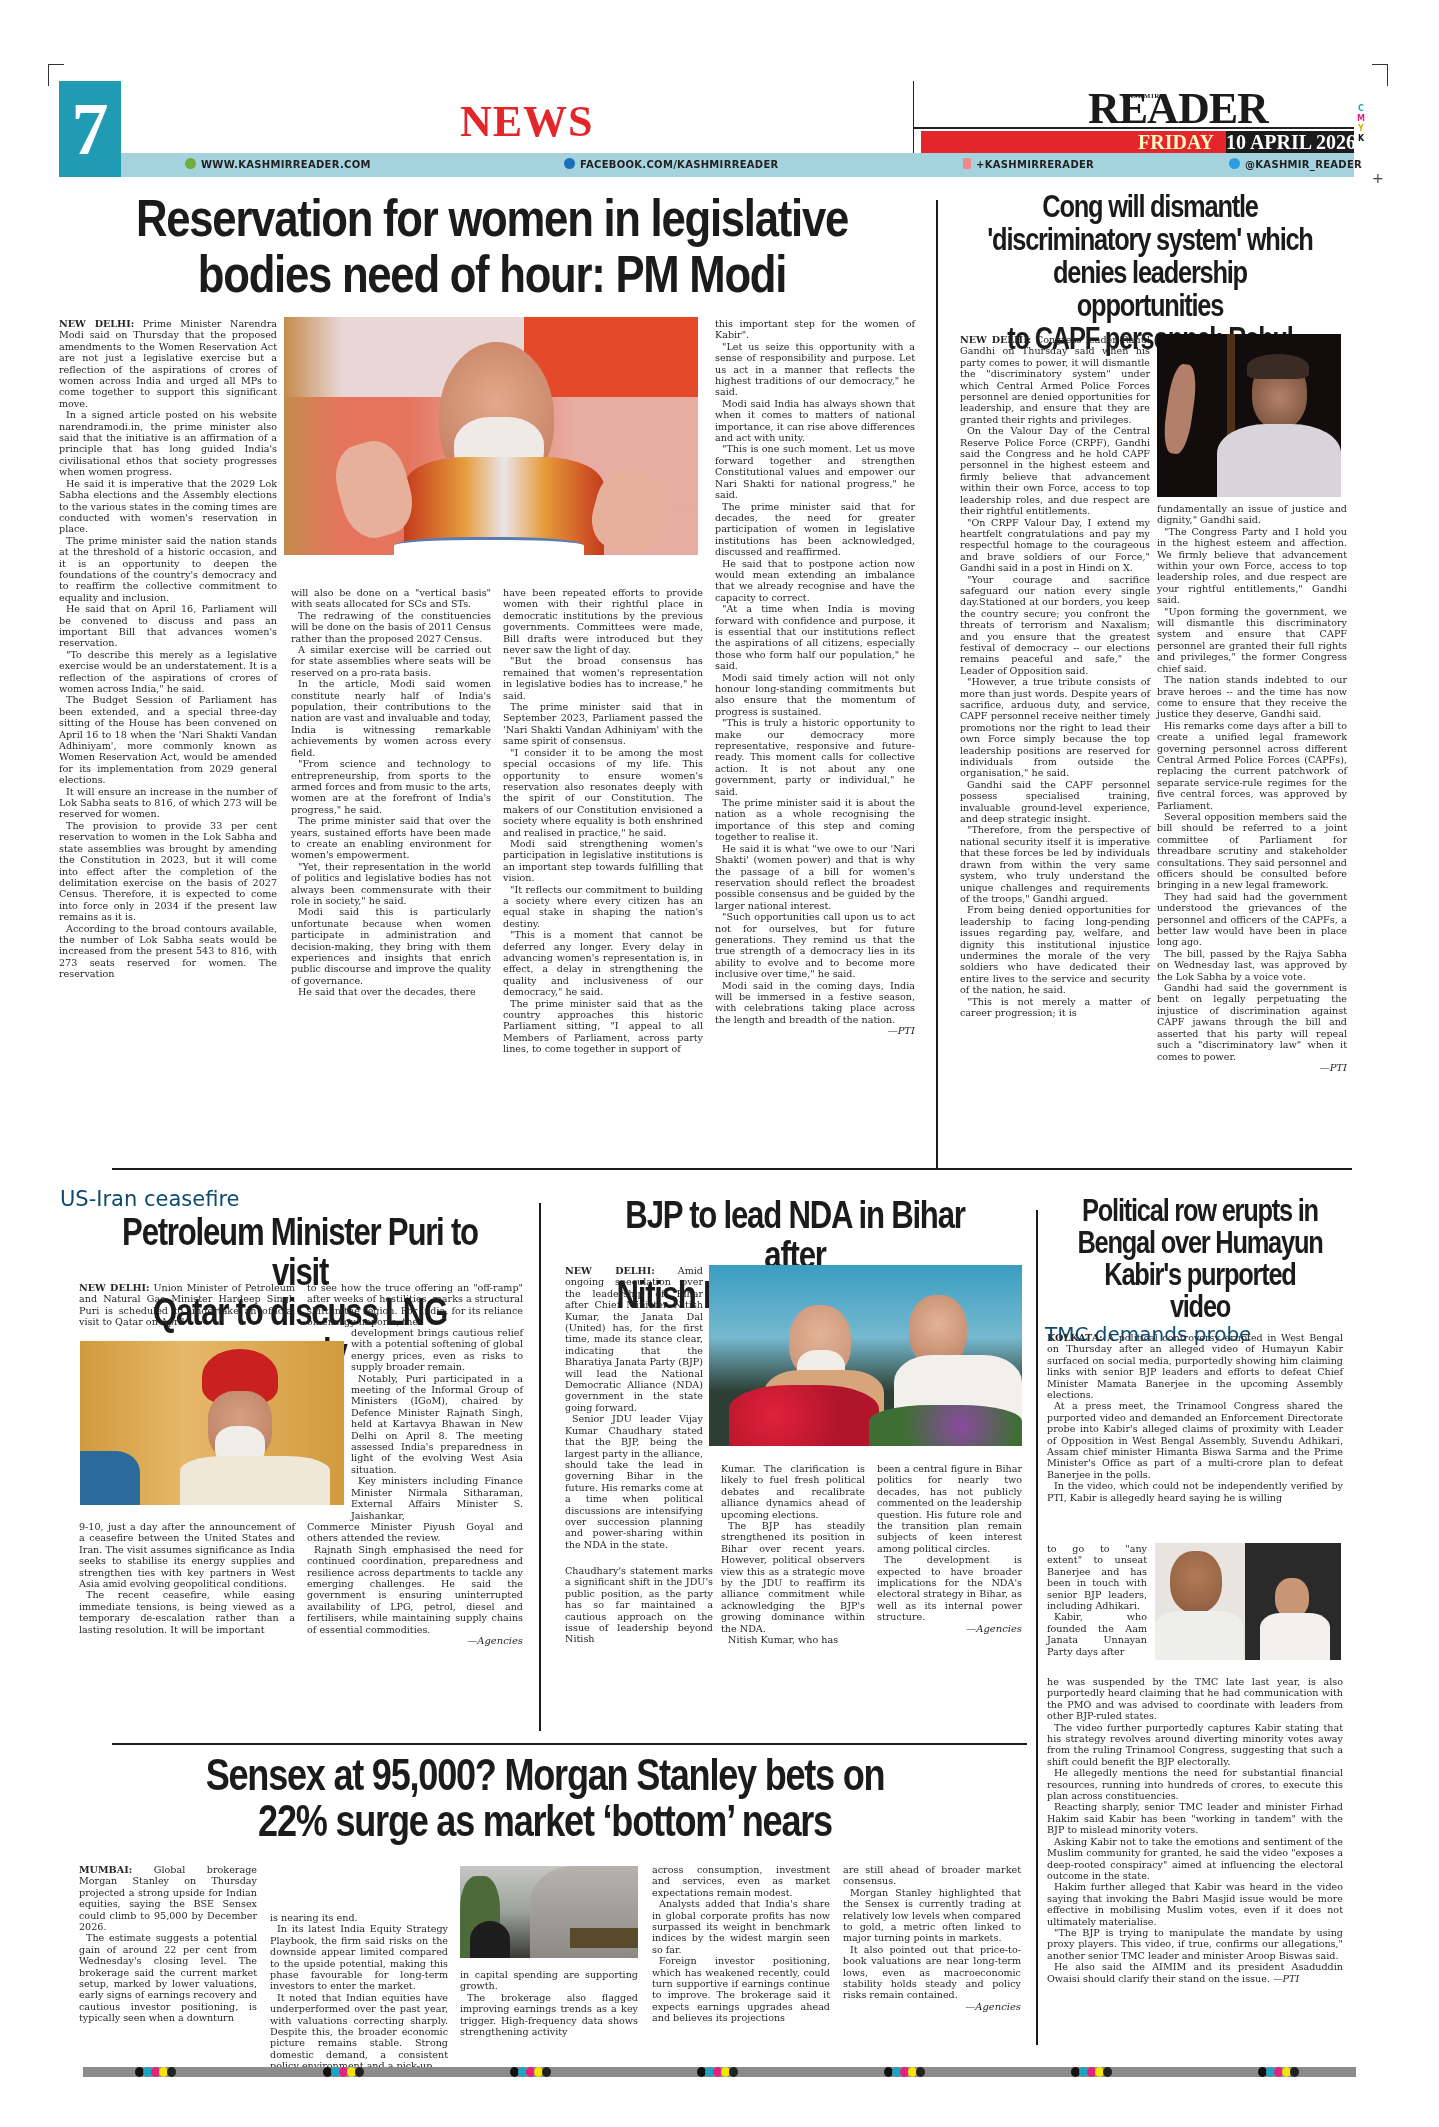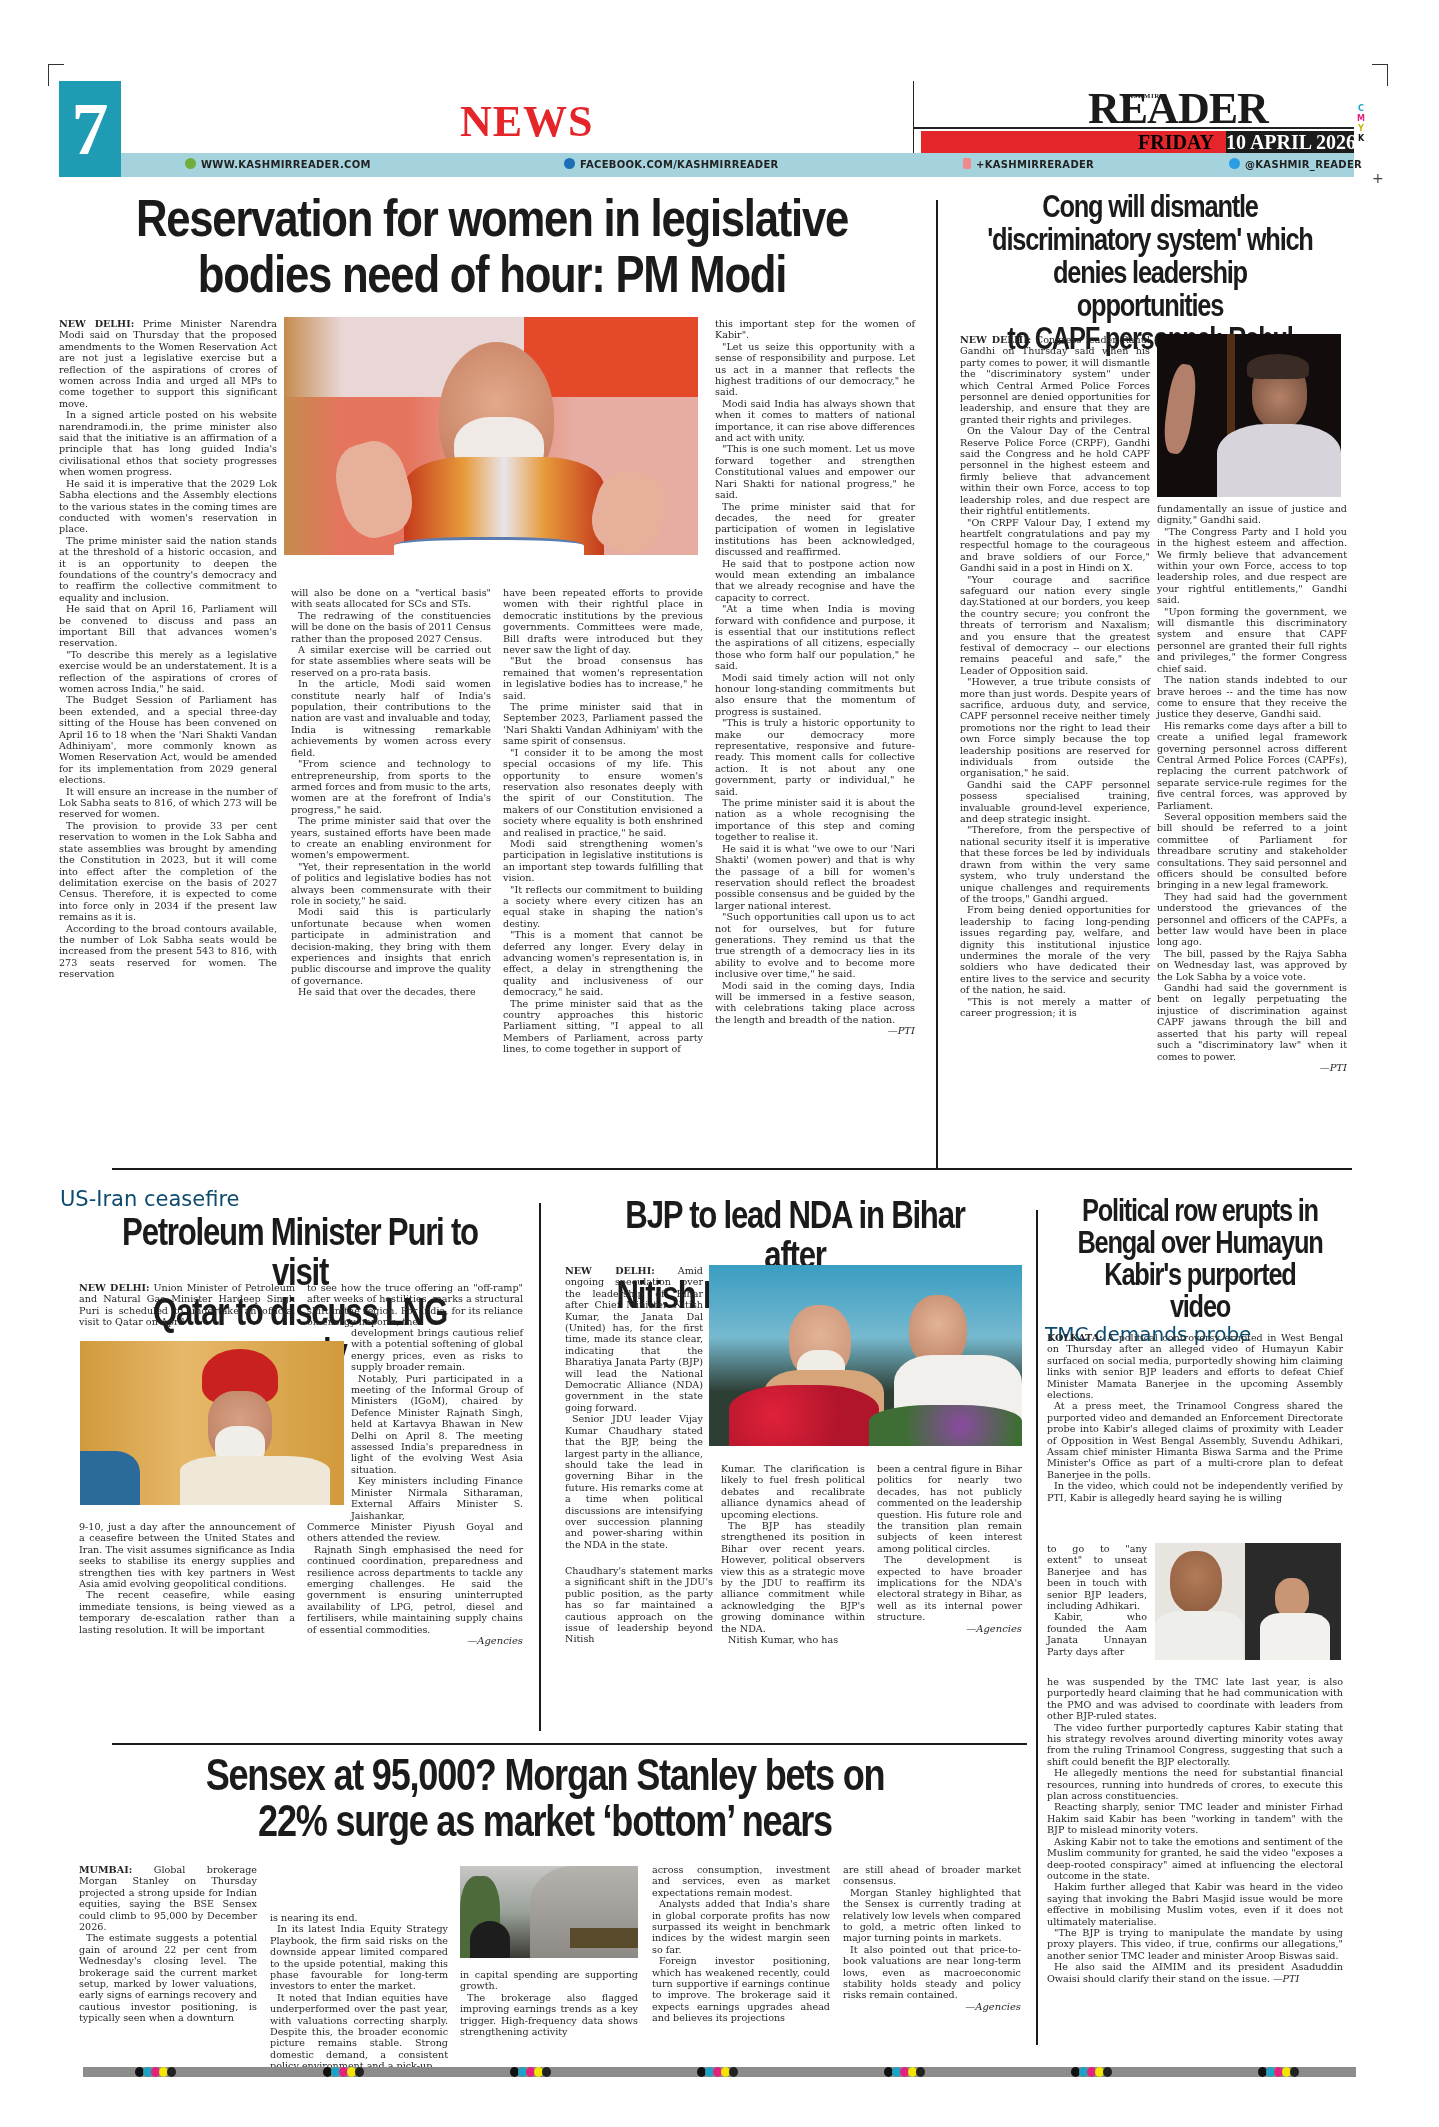--- a/index.html
+++ b/index.html
@@ -13,21 +13,21 @@
   .cmyk { position: absolute; left: 1355px; top: 104px; width: 12px; font: bold 8px "DejaVu Sans", sans-serif; line-height: 10px; text-align: center; }
 
   
   .page-num { left: 59px; top: 81px; width: 62px; height: 96px; background: #1f9bb3; color: #fff;
     font: bold 74px "Liberation Serif", serif; text-align: center; line-height: 96px; }
   .section-title { left: 460px; top: 96px; font: bold 44px "Liberation Serif", serif; color: #e4262b; letter-spacing: 1px; }
   .masthead-div { left: 913px; top: 81px; width: 1px; height: 72px; background: #222; }
   .logo { left: 1088px; top: 83px; font: bold 44px "Liberation Serif", serif; color: #1b1b1b; letter-spacing: -1px; }
   .logo small { position: absolute; left: 34px; top: 9px; font: bold 7px "Liberation Serif", serif; letter-spacing: 0.5px; }
   .logo-rule { left: 913px; top: 127px; width: 441px; height: 2px; background: #222; }
-  .date-red { left: 921px; top: 131px; width: 305px; height: 22px; background: #e4262b; color: #000000;
+  .date-red { left: 921px; top: 131px; width: 305px; height: 22px; background: #e4262b; color: #fef9c3;
     font: bold 20px "Liberation Serif", serif; text-align: right; padding-right: 12px; line-height: 22px; }
   .date-black { left: 1226px; top: 131px; width: 128px; height: 22px; background: #1b1b1b; color: #fff;
     font: bold 20px "Liberation Serif", serif; text-align: center; line-height: 22px; white-space: nowrap; }
   .social-bar { left: 121px; top: 153px; width: 1233px; height: 24px; background: #a4d3de; }
   .social { position: absolute; top: 5px; font: bold 10px "DejaVu Sans", sans-serif; color: #222; letter-spacing: 0.3px; white-space: nowrap; }
   .social .ic { display: inline-block; width: 11px; height: 11px; border-radius: 50%; margin-right: 5px; vertical-align: -1px; }
 
   
   .hl { position: absolute; font-family: "Liberation Sans", sans-serif; font-weight: bold; color: #1b1b1b;
     text-align: center; letter-spacing: -1.5px; transform-origin: center top; }

